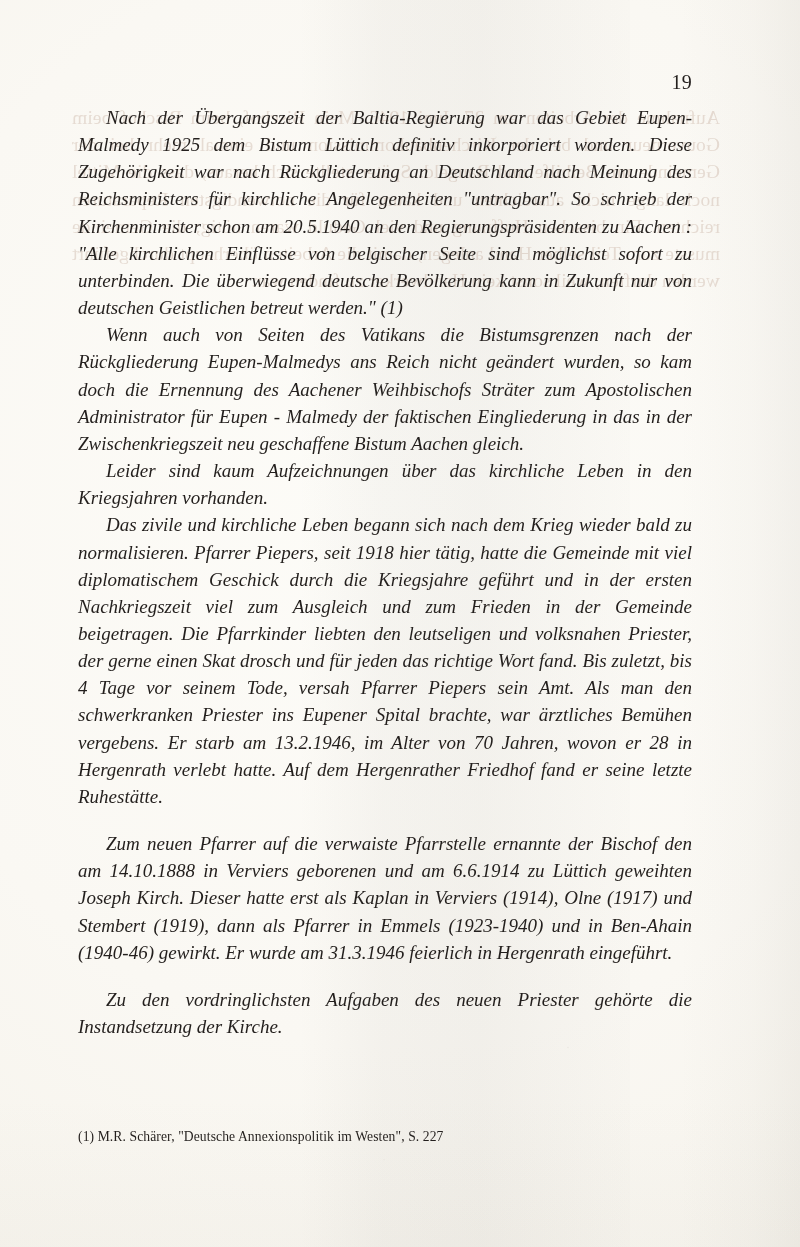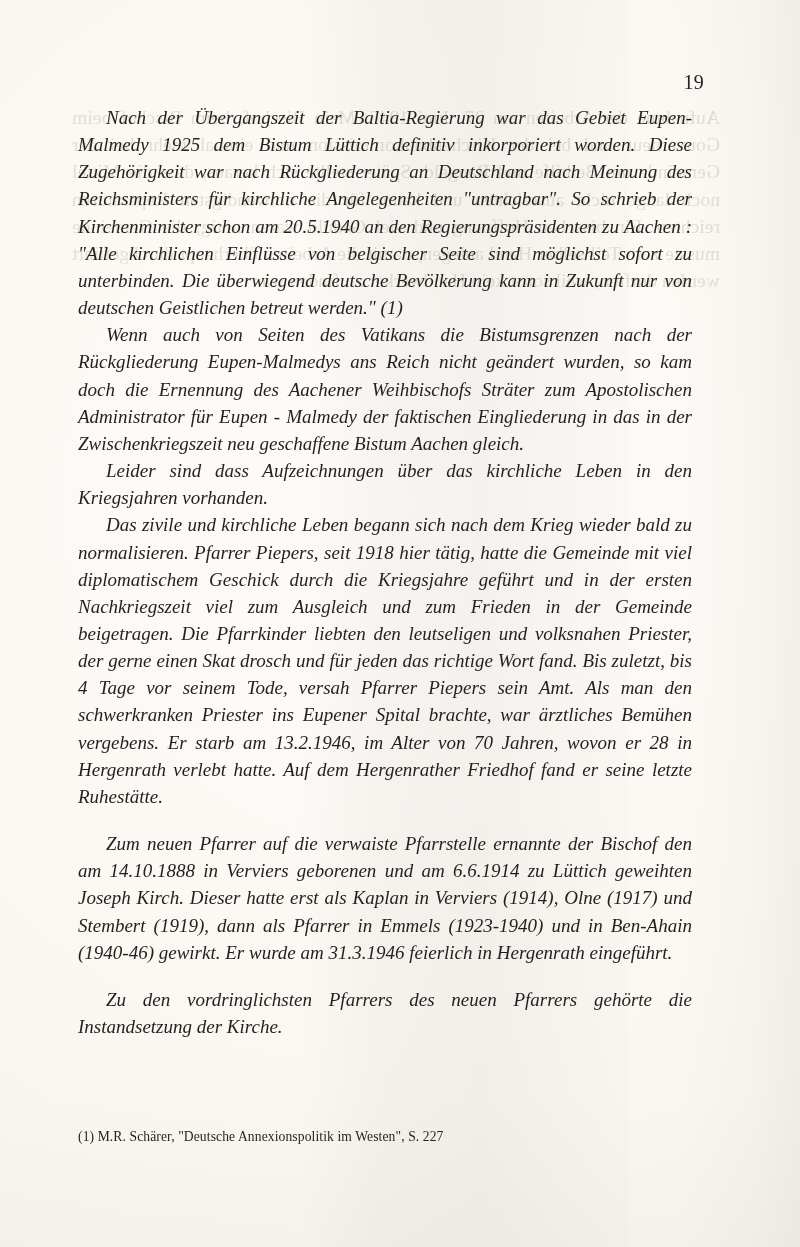--- a/index.html
+++ b/index.html
@@ -98,21 +98,21 @@
 
   
   .content {
     position: absolute;
     inset: 0;
   }
 
   .folio {
     position: absolute;
     top: 70px;
-    left: 12px;
+    left: 0;
     width: 692px;
     text-align: right;
     font-size: 20px;
     line-height: 24px;
     letter-spacing: .3px;
   }
 
   .body-text {
     position: absolute;
     top: 104px;
@@ -173,24 +173,24 @@
 
   <div class="bleed-through">Aufnahme der Arbeiten am 27. Juni 1946. Mein Bischof, beim Bischof beim Gouverneur und bei der Kirchenbaukommission und einmal mehr bei der Gemeinde um Beihilfe und Baugeld. Später stellte sich heraus, dass die Mittel noch lange nicht ausreichten und kaum für die notwendigsten Reparaturen reichten. Ein bisschen Hoffnung und viel Geduld waren nötig; die Gemeinde musste zum Teil selber Hand anlegen, damit die Arbeiten überhaupt durchgeführt werden durften; weil sonst kein Handwerker zu finden war.</div>
 
   <div class="content">
 
     <div class="folio">19</div>
 
     <div class="body-text">
       <p>Nach der Übergangszeit der Baltia-Regierung war das Gebiet Eupen-Malmedy 1925 dem Bistum Lüttich definitiv inkorporiert worden. Diese Zugehörigkeit war nach Rückgliederung an Deutschland nach Meinung des Reichsministers für kirchliche Angelegenheiten "untragbar". So schrieb der Kirchenminister schon am 20.5.1940 an den Regierungspräsidenten zu Aachen : "Alle kirchlichen Einflüsse von belgischer Seite sind möglichst sofort zu unterbinden. Die überwiegend deutsche Bevölkerung kann in Zukunft nur von deutschen Geistlichen betreut werden." (1)</p>
       <p>Wenn auch von Seiten des Vatikans die Bistumsgrenzen nach der Rückgliederung Eupen-Malmedys ans Reich nicht geändert wurden, so kam doch die Ernennung des Aachener Weihbischofs Sträter zum Apostolischen Administrator für Eupen - Malmedy der faktischen Eingliederung in das in der Zwischenkriegszeit neu geschaffene Bistum Aachen gleich.</p>
-      <p>Leider sind dass Aufzeichnungen über das kirchliche Leben in den Kriegsjahren vorhanden.</p>
+      <p>Leider sind kaum Aufzeichnungen über das kirchliche Leben in den Kriegsjahren vorhanden.</p>
       <p>Das zivile und kirchliche Leben begann sich nach dem Krieg wieder bald zu normalisieren. Pfarrer Piepers, seit 1918 hier tätig, hatte die Gemeinde mit viel diplomatischem Geschick durch die Kriegsjahre geführt und in der ersten Nachkriegszeit viel zum Ausgleich und zum Frieden in der Gemeinde beigetragen. Die Pfarrkinder liebten den leutseligen und volksnahen Priester, der gerne einen Skat drosch und für jeden das richtige Wort fand. Bis zuletzt, bis 4 Tage vor seinem Tode, versah Pfarrer Piepers sein Amt. Als man den schwerkranken Priester ins Eupener Spital brachte, war ärztliches Bemühen vergebens. Er starb am 13.2.1946, im Alter von 70 Jahren, wovon er 28 in Hergenrath verlebt hatte. Auf dem Hergenrather Friedhof fand er seine letzte Ruhestätte.</p>
       <p class="gap-before">Zum neuen Pfarrer auf die verwaiste Pfarrstelle ernannte der Bischof den am 14.10.1888 in Verviers geborenen und am 6.6.1914 zu Lüttich geweihten Joseph Kirch. Dieser hatte erst als Kaplan in Verviers (1914), Olne (1917) und Stembert (1919), dann als Pfarrer in Emmels (1923-1940) und in Ben-Ahain (1940-46) gewirkt. Er wurde am 31.3.1946 feierlich in Hergenrath eingeführt.</p>
-      <p class="gap-before">Zu den vordringlichsten Pfarrers des neuen Pfarrers gehörte die Instandsetzung der Kirche.</p>
+      <p class="gap-before">Zu den vordringlichsten Aufgaben des neuen Priester gehörte die Instandsetzung der Kirche.</p>
     </div>
 
     <div class="footnote-rule"></div>
 
     <div class="footnote">(1) M.R. Schärer, "Deutsche Annexionspolitik im Westen", S. 227</div>
 
   </div>
 </div>
 
 </body></html>

